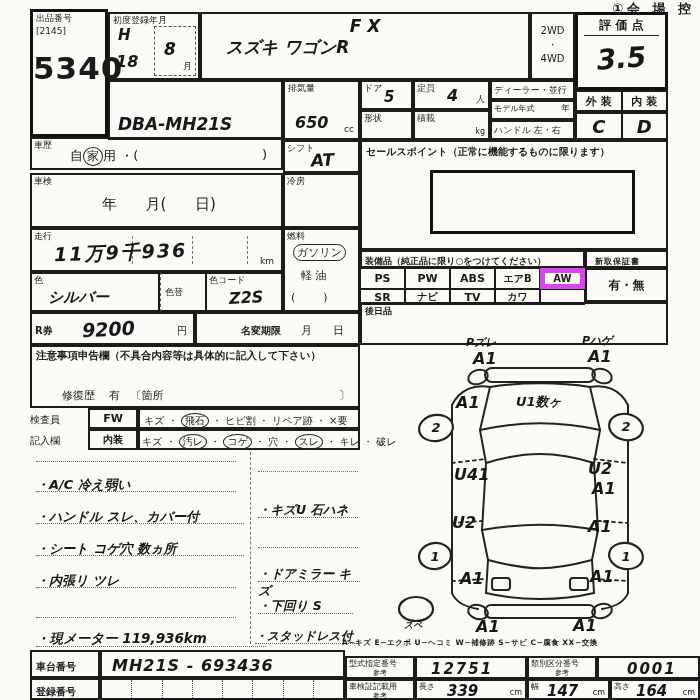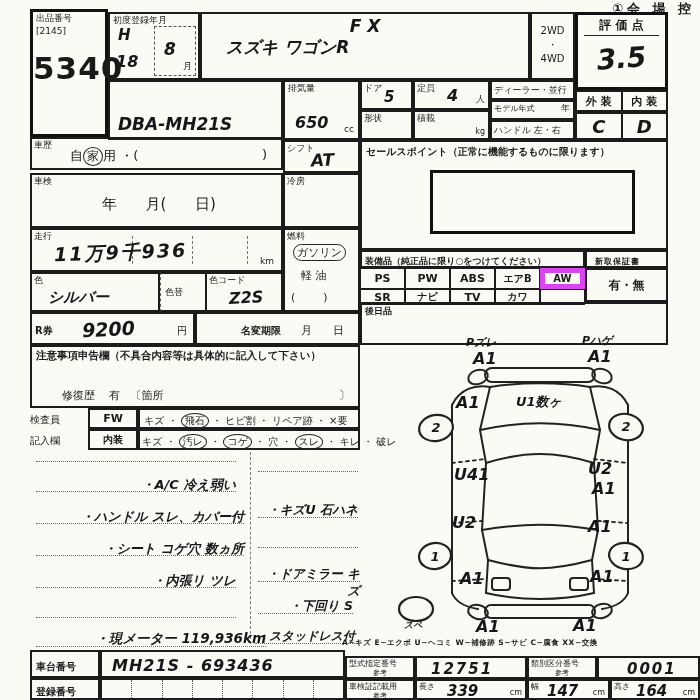--- a/index.html
+++ b/index.html
@@ -11,21 +11,21 @@
   }
   .abs{position:absolute;box-sizing:border-box;}
   .bx{border:2px solid #1c1c1c;}
   .bx3{border:3px solid #111;}
   .lbl{font-size:9px;line-height:1.1;}
   .lbl8{font-size:8px;line-height:1.05;}
   .pre{white-space:pre;}
   .hw{font-style:italic;font-weight:700;color:#17171a;}
   .ctr{display:flex;align-items:center;justify-content:center;}
   .circled{border:1.6px solid #222;border-radius:50%;padding:0 3px;display:inline-block;}
-  .dotline{border-bottom:1.5px dotted #666;text-align:right;}
+  .dotline{border-bottom:1.5px dotted #666;}
   .mark{font-size:16px;line-height:1;}
   svg{display:block;}
 </style>
 </head>
 <body>
 
 <div class="abs" style="left:575;left:575px;top:0;width:120px;text-align:right;font-size:13px;font-weight:700;letter-spacing:4px;">①会 場 控</div>
 
 <div class="abs bx3" style="left:30px;top:9px;width:78px;height:128px;">
   <div class="lbl" style="padding:2px 3px;">出品番号</div>

